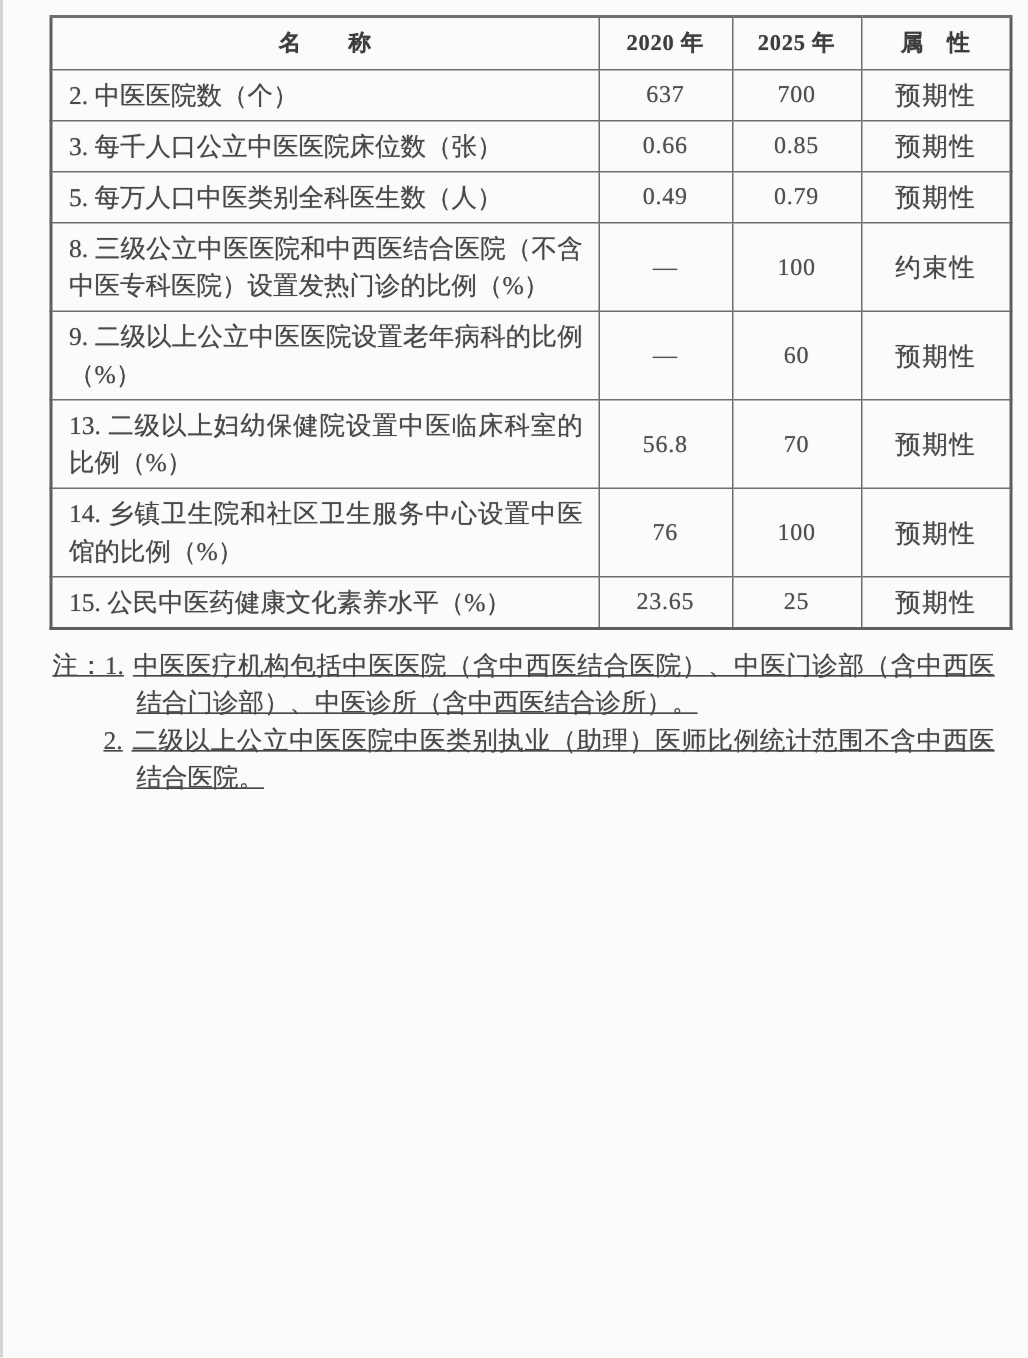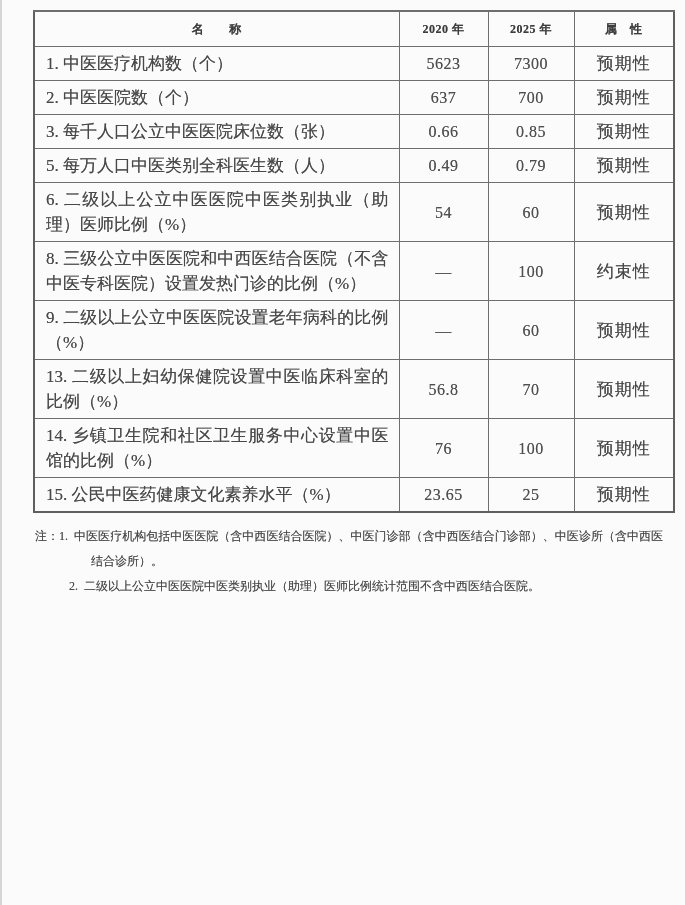--- a/index.html
+++ b/index.html
@@ -32,21 +32,21 @@
   }
   .indicator-table th,
   .indicator-table td {
     border: 1px solid #6e6e6e;
     vertical-align: middle;
     font-size: 17px;
     color: #484848;
     text-shadow: 0 0 .6px rgba(70,70,70,.65);
   }
   .indicator-table th {
-    font-size: 12px;
+    font-size: 15px;
     font-weight: bold;
     color: #3d3d3d;
     padding: 5px 4px;
     line-height: 24px;
     text-align: center;
     letter-spacing: .5px;
   }
   .indicator-table td.name-cell {
     text-align: justify;
     text-justify: inter-character;
@@ -66,26 +66,27 @@
     padding: 4px 2px;
     line-height: 25px;
     letter-spacing: 1px;
   }
   .indicator-table,
   .indicator-table tr:first-child th { border-top-width: 2px; }
   .indicator-table { border: 2px solid #5f5f5f; }
   .notes {
     margin: 11px 0 0 35px;
     width: 628px;
-    font-size: 12px;
+    font-size: 17px;
     line-height: 25px;
     color: #484848;
     text-shadow: 0 0 .6px rgba(70,70,70,.6);
     text-align: justify;
     text-justify: inter-character;
+    text-decoration: underline;
   }
   .note-item {
     padding-left: 56px;
     text-indent: -56px;
   }
   .note-item.second {
     text-indent: -22px;
   }
   .note-num { margin-right: 6px; }
 </style>
@@ -102,47 +103,35 @@
     <col style="width:100px">
   </colgroup>
   <tbody>
       <tr>
     <th>名　　称</th>
     <th>2020 年</th>
     <th>2025 年</th>
     <th>属　性</th>
   </tr>
   <tr>
-    <td class="name-cell">1. 中医医疗机构数（个）</td>
-    <td class="num-cell">5623</td>
-    <td class="num-cell">7300</td>
-    <td class="attr-cell">预期性</td>
-  </tr>
-  <tr>
     <td class="name-cell">2. 中医医院数（个）</td>
     <td class="num-cell">637</td>
     <td class="num-cell">700</td>
     <td class="attr-cell">预期性</td>
   </tr>
   <tr>
     <td class="name-cell">3. 每千人口公立中医医院床位数（张）</td>
     <td class="num-cell">0.66</td>
     <td class="num-cell">0.85</td>
     <td class="attr-cell">预期性</td>
   </tr>
   <tr>
     <td class="name-cell">5. 每万人口中医类别全科医生数（人）</td>
     <td class="num-cell">0.49</td>
     <td class="num-cell">0.79</td>
-    <td class="attr-cell">预期性</td>
-  </tr>
-  <tr>
-    <td class="name-cell">6. 二级以上公立中医医院中医类别执业（助理）医师比例（%）</td>
-    <td class="num-cell">54</td>
-    <td class="num-cell">60</td>
     <td class="attr-cell">预期性</td>
   </tr>
   <tr>
     <td class="name-cell">8. 三级公立中医医院和中西医结合医院（不含中医专科医院）设置发热门诊的比例（%）</td>
     <td class="num-cell">—</td>
     <td class="num-cell">100</td>
     <td class="attr-cell">约束性</td>
   </tr>
   <tr>
     <td class="name-cell">9. 二级以上公立中医医院设置老年病科的比例（%）</td>

